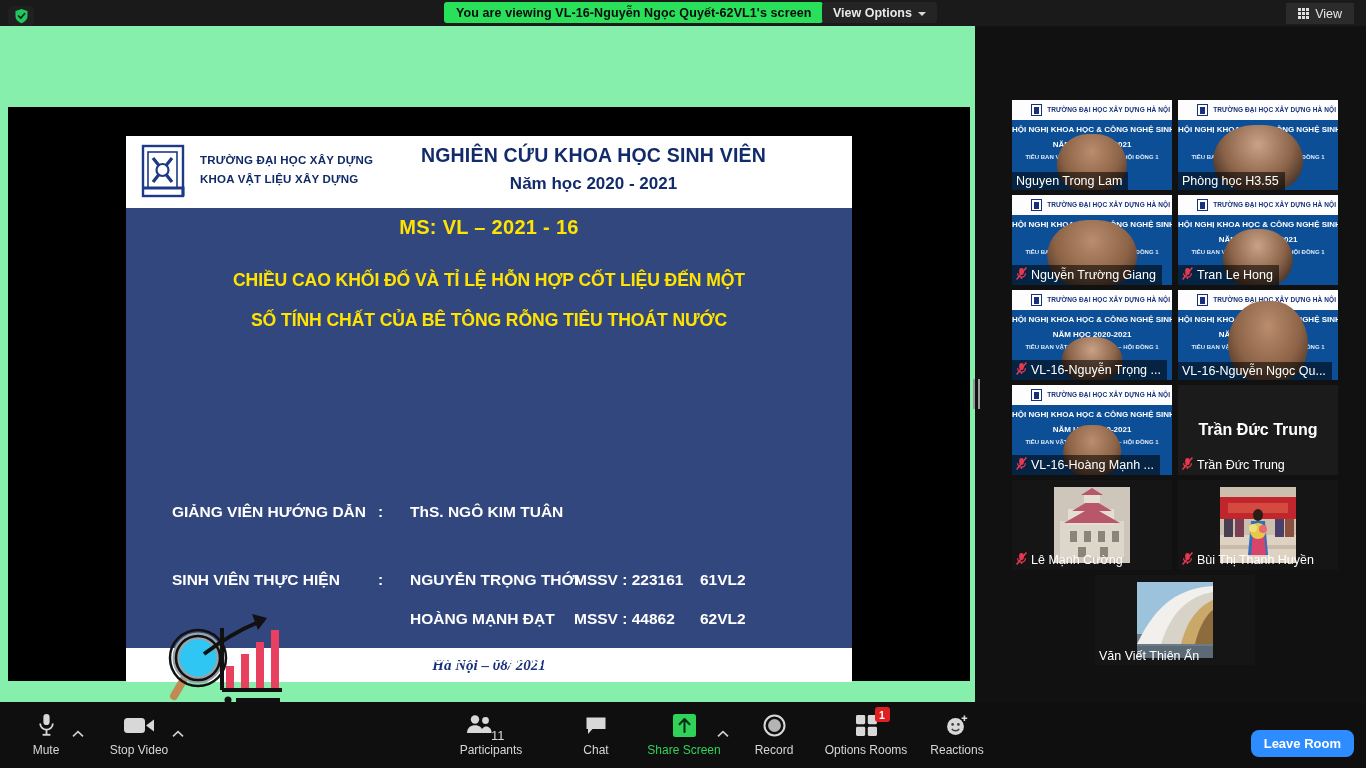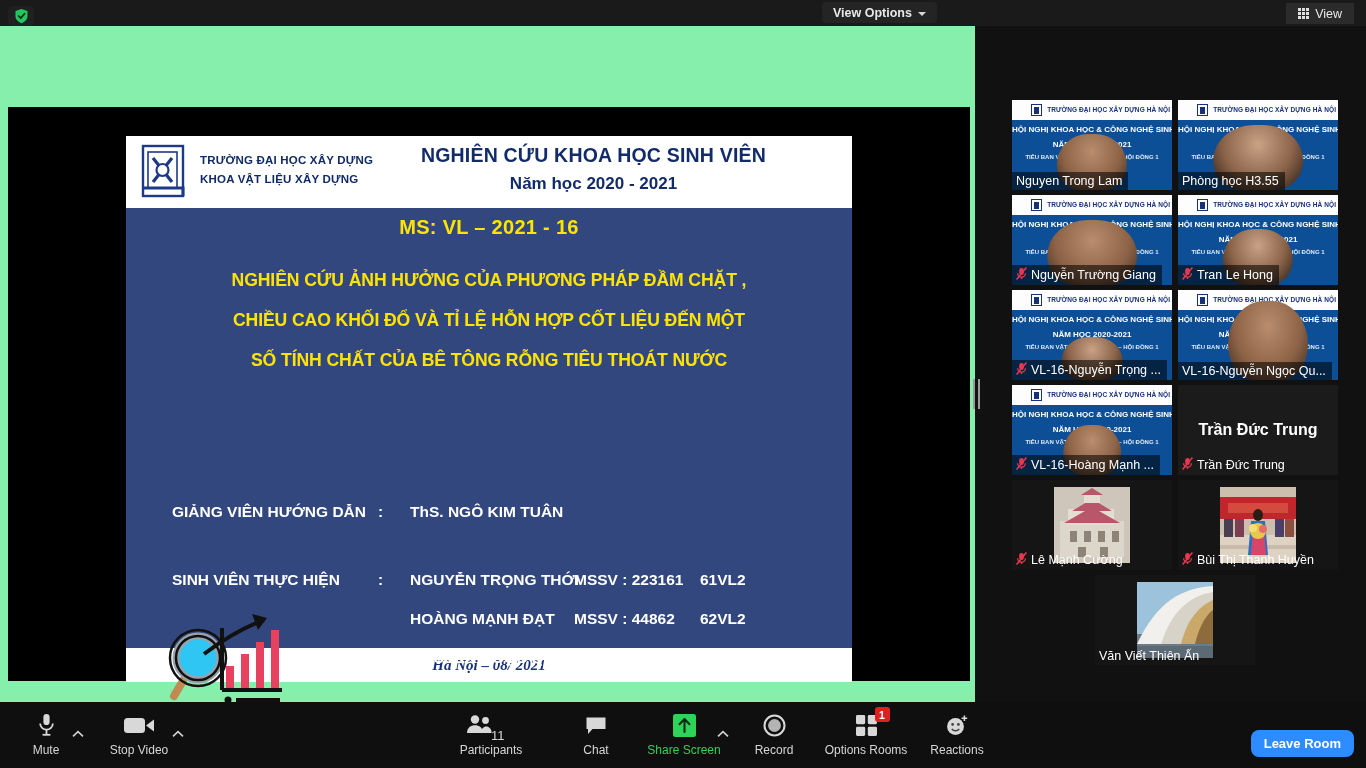--- a/index.html
+++ b/index.html
@@ -219,20 +219,23 @@
 <div id="app">
 
   <div class="topbar">
     <div class="enc-shield">
       <svg width="15" height="16" viewBox="0 0 15 16">
         <path d="M7.5 1 L13.5 3 V8 C13.5 11.6 10.9 14 7.5 15.2 C4.1 14 1.5 11.6 1.5 8 V3 Z" fill="#22c55e"></path>
         <path d="M4.6 8 L6.7 10.1 L10.6 5.7" stroke="#0b2c14" stroke-width="1.7" fill="none" stroke-linecap="round" stroke-linejoin="round"></path>
       </svg>
     </div>
 
+    <div class="viewing-pill">
+      <span>You are viewing VL-16-Nguyễn Ngọc Quyết-62VL1's screen</span>
+    </div>
 
     <div class="view-options">
       <span>View Options</span>
       <span class="caret-dn"></span>
     </div>
 
     <div class="view-btn">
       <span class="grid-icon">
         <i></i>
           <i></i>
@@ -270,21 +273,20 @@
         <div class="hdr-center">
           <div class="hdr-title">NGHIÊN CỨU KHOA HỌC SINH VIÊN</div>
           <div class="hdr-sub">Năm học 2020 - 2021</div>
         </div>
       </div>
 
       <div class="slide-body">
         <div class="ms-code">MS: VL – 2021 - 16</div>
 
         <div class="topic">
-          <div>NGHIÊN CỨU ẢNH HƯỞNG CỦA PHƯƠNG PHÁP ĐẦM CHẶT ,</div>
           <div>CHIỀU CAO KHỐI ĐỔ VÀ TỈ LỆ HỖN HỢP CỐT LIỆU ĐẾN MỘT</div>
           <div>SỐ TÍNH CHẤT CỦA BÊ TÔNG RỖNG TIÊU THOÁT NƯỚC</div>
         </div>
 
         <div class="advisor-row">
           <span class="adv-label">GIẢNG VIÊN HƯỚNG DẪN</span>
           <span class="adv-colon">:</span>
           <span>ThS. NGÔ KIM TUÂN</span>
         </div>
 

